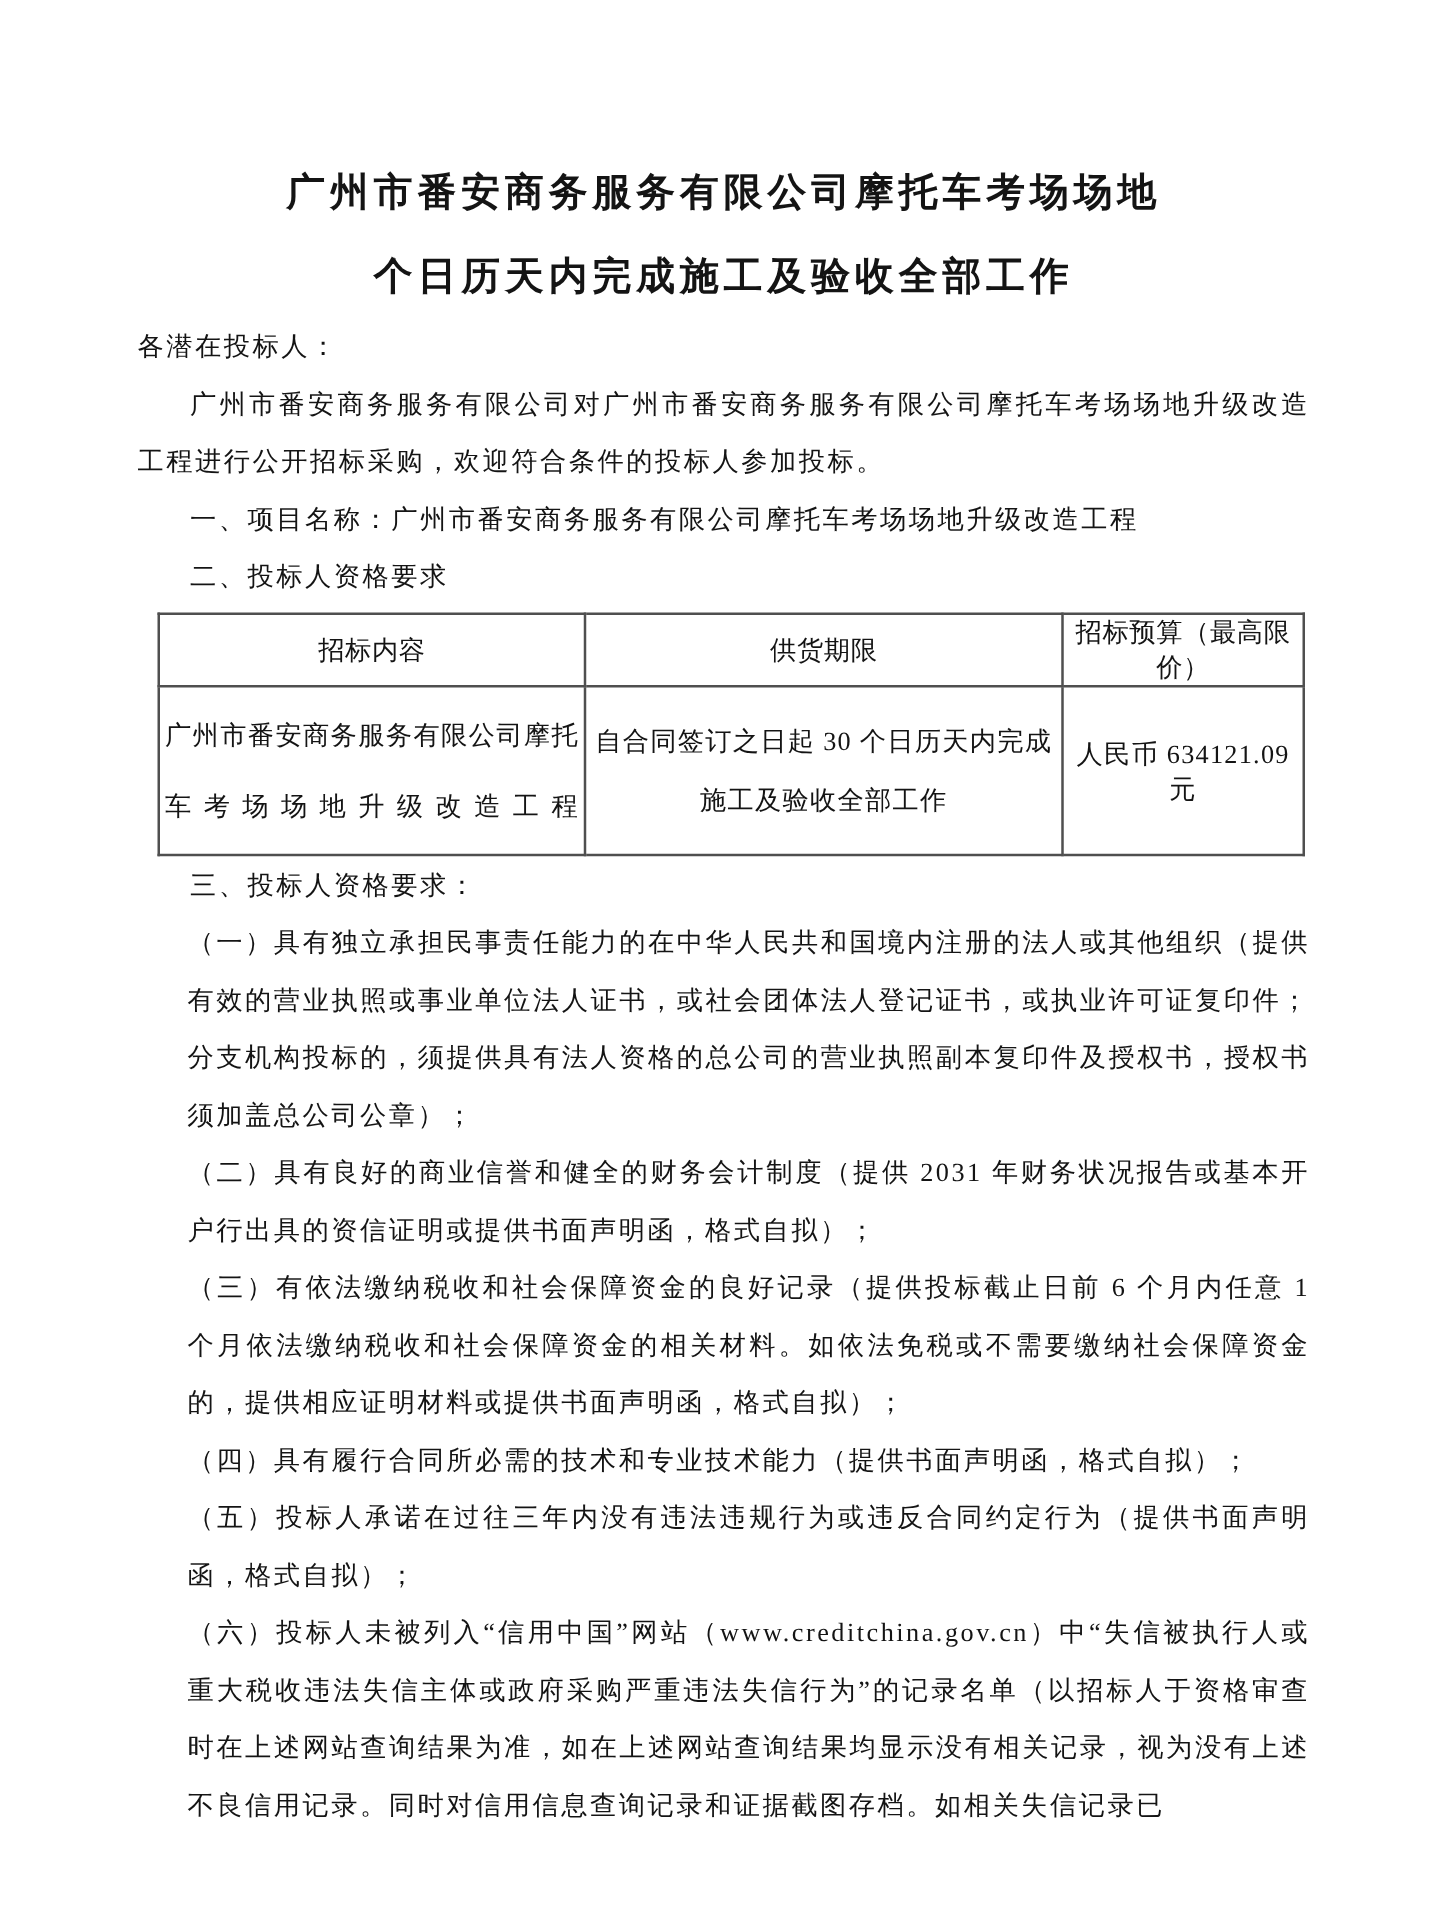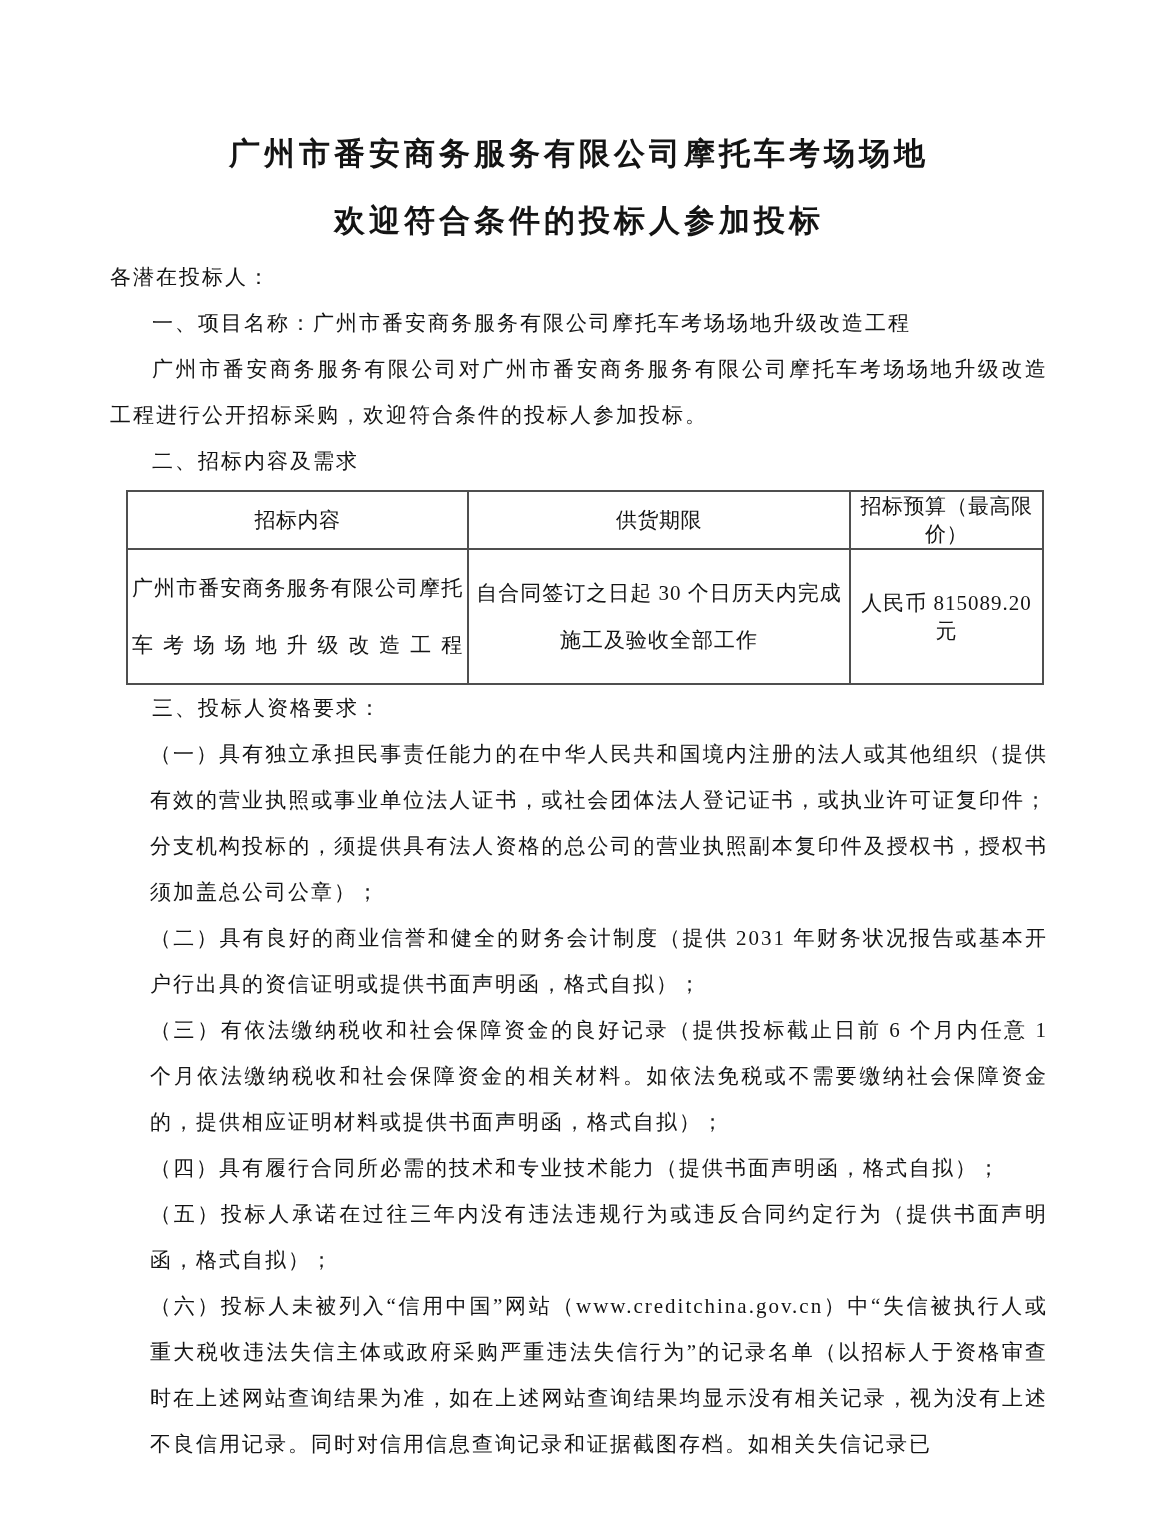--- a/index.html
+++ b/index.html
@@ -75,44 +75,44 @@
     letter-spacing: 0.5px;
   }
 </style>
 </head>
 <body>
 
 <div class="page">
 
   <div class="doc-title">
     <div>广州市番安商务服务有限公司摩托车考场场地</div>
-    <div>欢迎符合条件的投标人参加投标</div>
+    <div>个日历天内完成施工及验收全部工作</div>
   </div>
 
   <p>各潜在投标人：</p>
 
+  <p class="indent">广州市番安商务服务有限公司对广州市番安商务服务有限公司摩托车考场场地升级改造工程进行公开招标采购，欢迎符合条件的投标人参加投标。</p>
+
   <p class="indent">一、项目名称：广州市番安商务服务有限公司摩托车考场场地升级改造工程</p>
 
-  <p class="indent">广州市番安商务服务有限公司对广州市番安商务服务有限公司摩托车考场场地升级改造工程进行公开招标采购，欢迎符合条件的投标人参加投标。</p>
-
-  <p class="indent">二、招标内容及需求</p>
+  <p class="indent">二、投标人资格要求</p>
 
   <table class="tender-table">
     <thead>
       <tr>
         <th class="col1">招标内容</th>
         <th class="col2">供货期限</th>
         <th class="col3">招标预算（最高限价）</th>
       </tr>
     </thead>
     <tbody>
       <tr>
         <td class="cell-content">广州市番安商务服务有限公司摩托车考场场地升级改造工程</td>
         <td class="cell-period">自合同签订之日起 30 个日历天内完成施工及验收全部工作</td>
-        <td class="cell-budget">人民币 815089.20 元</td>
+        <td class="cell-budget">人民币 634121.09 元</td>
       </tr>
     </tbody>
   </table>
 
 
   <p class="indent">三、投标人资格要求：</p>
 
   <p class="item">（一）具有独立承担民事责任能力的在中华人民共和国境内注册的法人或其他组织（提供有效的营业执照或事业单位法人证书，或社会团体法人登记证书，或执业许可证复印件；分支机构投标的，须提供具有法人资格的总公司的营业执照副本复印件及授权书，授权书须加盖总公司公章）；</p>
   <p class="item">（二）具有良好的商业信誉和健全的财务会计制度（提供 2031 年财务状况报告或基本开户行出具的资信证明或提供书面声明函，格式自拟）；</p>
   <p class="item">（三）有依法缴纳税收和社会保障资金的良好记录（提供投标截止日前 6 个月内任意 1 个月依法缴纳税收和社会保障资金的相关材料。如依法免税或不需要缴纳社会保障资金的，提供相应证明材料或提供书面声明函，格式自拟）；</p>

